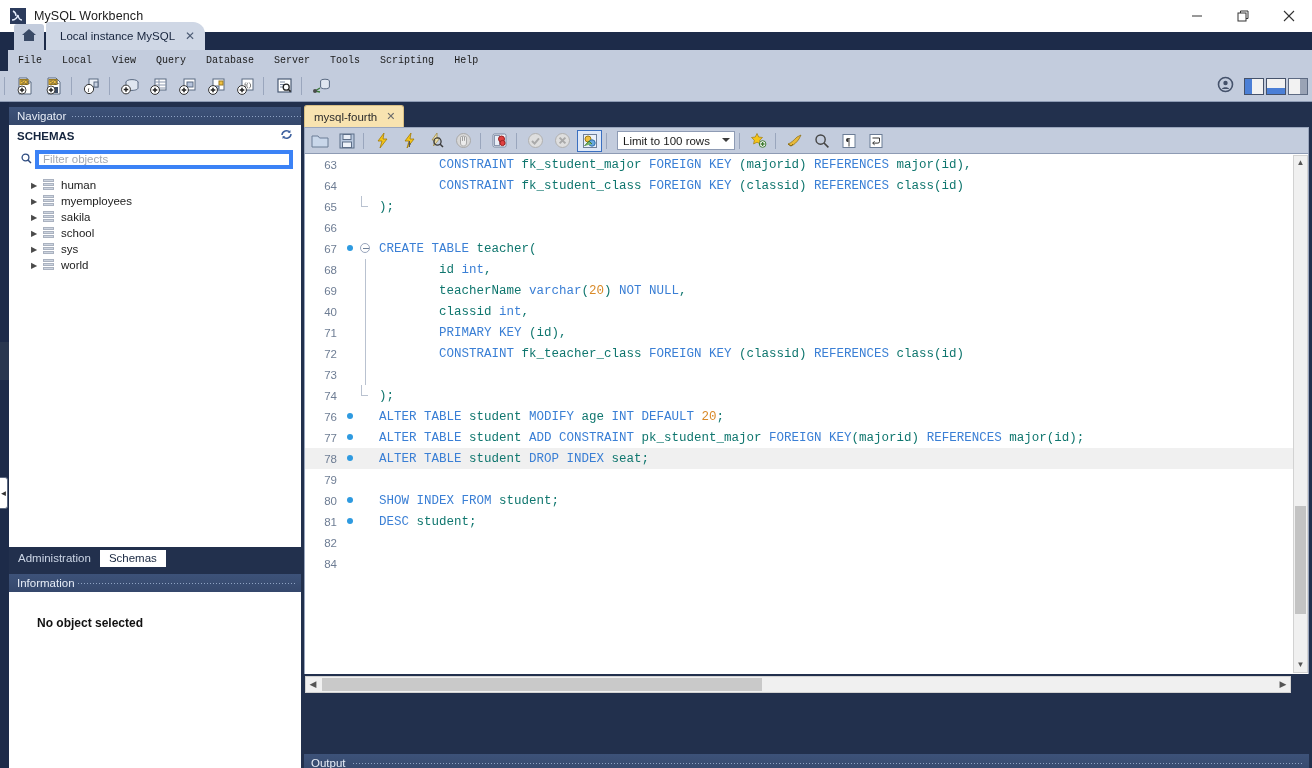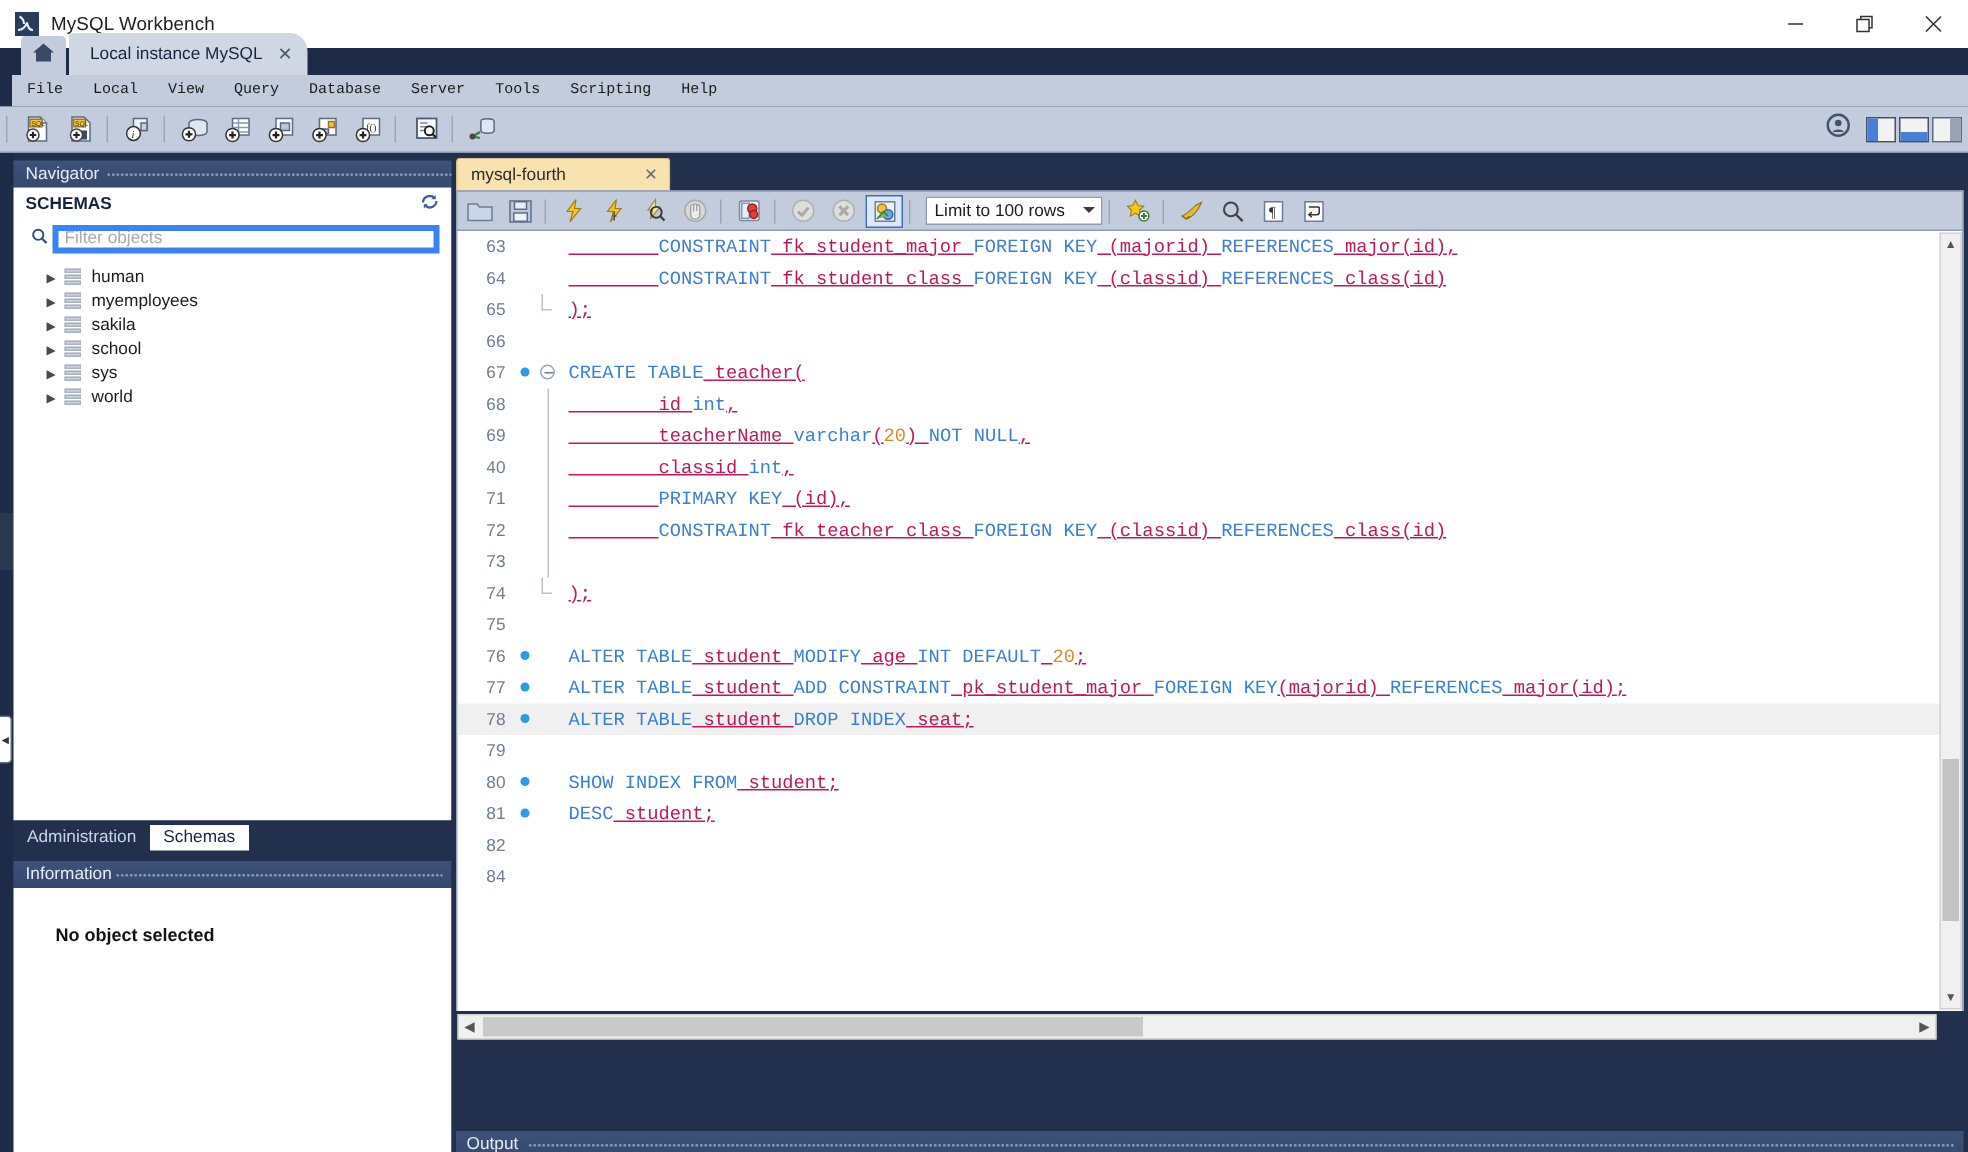--- a/index.html
+++ b/index.html
@@ -171,21 +171,21 @@
     position: absolute; top: 102px; left: 301px; width: 1011px; height: 666px;
     background: #22304d;
   }
   .editor-tabstrip {
     position: absolute; left: 3px; top: 3px; width: 1005px; height: 22px;
   }
   .ed-tab {
     display: inline-flex; align-items: center; height: 22px;
     background: #f8e3b0; border: 1px solid #d9bf84; border-bottom: none;
     border-radius: 3px 3px 0 0; padding: 0 7px 0 9px;
-    font-size: 11.5px; color: #2b2b2b; gap: 43px;
+    font-size: 11.5px; color: #2b2b2b;
   }
   .ed-tab .x { margin-left: 9px; color: #6b6b6b; font-size: 11px; }
 
   .sql-toolbar {
     position: absolute; left: 3px; top: 25px; width: 1005px; height: 27px;
     background: #c3ccdd; border: 1px solid #9aa6bd; border-bottom-color:#8e9bb4;
     display: flex; align-items: center;
   }
   .st-ico {
     width: 25px; height: 22px; display: flex; align-items: center; justify-content: center;
@@ -229,21 +229,21 @@
     display: inline-block; width: 10px; height: 10px; border: 1px solid #9aa6bd;
     border-radius: 50%; position: relative; vertical-align: middle; background:#fff;
   }
   .fold-box::after {
     content: ""; position: absolute; left: 2px; top: 4px; width: 6px; height: 1px;
     background: #6f7f96;
   }
   .codetext { padding-left: 6px; }
   .kw   { color: #3a7fd5; }
   .num  { color: #d98a28; }
-  .plain{ color: #be185d; text-decoration: underline; }
+  .plain{ color: #0f766e; }
 
   .vscroll {
     position: absolute; right: 4px; top: 53px; width: 15px; height: 518px;
     background: #f0f0f0; border: 1px solid #d2d2d2;
   }
   .vscroll .thumb {
     position: absolute; left: 1px; width: 11px; top: 350px; height: 108px;
     background: #c3c3c3;
   }
   .vscroll .arr {
@@ -682,21 +682,20 @@
           <div class="crow"><span class="gutter-num">65</span><span class="gutter-dot"></span><span class="gutter-fold"><span style="display:inline-block;position:relative;width:8px;height:21px;vertical-align:middle;"><span style="position:absolute;left:0;top:0;width:1px;height:11px;background:#b9c2d0;"></span><span style="position:absolute;left:0;top:10px;width:7px;height:1px;background:#b9c2d0;"></span></span></span><span class="codetext"><span class="plain">);</span></span></div>
           <div class="crow"><span class="gutter-num">66</span><span class="gutter-dot"></span><span class="gutter-fold"></span><span class="codetext"></span></div>
           <div class="crow"><span class="gutter-num">67</span><span class="gutter-dot"><b></b></span><span class="gutter-fold"><span class="fold-box"></span></span><span class="codetext"><span class="kw">CREATE TABLE</span><span class="plain"> teacher(</span></span></div>
           <div class="crow"><span class="gutter-num">68</span><span class="gutter-dot"></span><span class="gutter-fold"><span style="display:inline-block;width:1px;height:21px;background:#b9c2d0;vertical-align:middle;"></span></span><span class="codetext"><span class="plain">        id </span><span class="kw">int</span><span class="plain">,</span></span></div>
           <div class="crow"><span class="gutter-num">69</span><span class="gutter-dot"></span><span class="gutter-fold"><span style="display:inline-block;width:1px;height:21px;background:#b9c2d0;vertical-align:middle;"></span></span><span class="codetext"><span class="plain">        teacherName </span><span class="kw">varchar</span><span class="plain">(</span><span class="num">20</span><span class="plain">) </span><span class="kw">NOT NULL</span><span class="plain">,</span></span></div>
           <div class="crow"><span class="gutter-num">40</span><span class="gutter-dot"></span><span class="gutter-fold"><span style="display:inline-block;width:1px;height:21px;background:#b9c2d0;vertical-align:middle;"></span></span><span class="codetext"><span class="plain">        classid </span><span class="kw">int</span><span class="plain">,</span></span></div>
           <div class="crow"><span class="gutter-num">71</span><span class="gutter-dot"></span><span class="gutter-fold"><span style="display:inline-block;width:1px;height:21px;background:#b9c2d0;vertical-align:middle;"></span></span><span class="codetext"><span class="plain">        </span><span class="kw">PRIMARY KEY</span><span class="plain"> (id),</span></span></div>
           <div class="crow"><span class="gutter-num">72</span><span class="gutter-dot"></span><span class="gutter-fold"><span style="display:inline-block;width:1px;height:21px;background:#b9c2d0;vertical-align:middle;"></span></span><span class="codetext"><span class="plain">        </span><span class="kw">CONSTRAINT</span><span class="plain"> fk_teacher_class </span><span class="kw">FOREIGN KEY</span><span class="plain"> (classid) </span><span class="kw">REFERENCES</span><span class="plain"> class(id)</span></span></div>
           <div class="crow"><span class="gutter-num">73</span><span class="gutter-dot"></span><span class="gutter-fold"><span style="display:inline-block;width:1px;height:21px;background:#b9c2d0;vertical-align:middle;"></span></span><span class="codetext"></span></div>
           <div class="crow"><span class="gutter-num">74</span><span class="gutter-dot"></span><span class="gutter-fold"><span style="display:inline-block;position:relative;width:8px;height:21px;vertical-align:middle;"><span style="position:absolute;left:0;top:0;width:1px;height:11px;background:#b9c2d0;"></span><span style="position:absolute;left:0;top:10px;width:7px;height:1px;background:#b9c2d0;"></span></span></span><span class="codetext"><span class="plain">);</span></span></div>
-          <div class="crow"><span class="gutter-num">75</span><span class="gutter-dot"></span><span class="gutter-fold"></span><span class="codetext"></span></div>
           <div class="crow"><span class="gutter-num">76</span><span class="gutter-dot"><b></b></span><span class="gutter-fold"></span><span class="codetext"><span class="kw">ALTER TABLE</span><span class="plain"> student </span><span class="kw">MODIFY</span><span class="plain"> age </span><span class="kw">INT DEFAULT</span><span class="plain"> </span><span class="num">20</span><span class="plain">;</span></span></div>
           <div class="crow"><span class="gutter-num">77</span><span class="gutter-dot"><b></b></span><span class="gutter-fold"></span><span class="codetext"><span class="kw">ALTER TABLE</span><span class="plain"> student </span><span class="kw">ADD CONSTRAINT</span><span class="plain"> pk_student_major </span><span class="kw">FOREIGN KEY</span><span class="plain">(majorid) </span><span class="kw">REFERENCES</span><span class="plain"> major(id);</span></span></div>
           <div class="crow hl"><span class="gutter-num">78</span><span class="gutter-dot"><b></b></span><span class="gutter-fold"></span><span class="codetext"><span class="kw">ALTER TABLE</span><span class="plain"> student </span><span class="kw">DROP INDEX</span><span class="plain"> seat;</span></span></div>
           <div class="crow"><span class="gutter-num">79</span><span class="gutter-dot"></span><span class="gutter-fold"></span><span class="codetext"></span></div>
           <div class="crow"><span class="gutter-num">80</span><span class="gutter-dot"><b></b></span><span class="gutter-fold"></span><span class="codetext"><span class="kw">SHOW INDEX FROM</span><span class="plain"> student;</span></span></div>
           <div class="crow"><span class="gutter-num">81</span><span class="gutter-dot"><b></b></span><span class="gutter-fold"></span><span class="codetext"><span class="kw">DESC</span><span class="plain"> student;</span></span></div>
           <div class="crow"><span class="gutter-num">82</span><span class="gutter-dot"></span><span class="gutter-fold"></span><span class="codetext"></span></div>
           <div class="crow"><span class="gutter-num">84</span><span class="gutter-dot"></span><span class="gutter-fold"></span><span class="codetext"></span></div>
         </div>
     </div>

